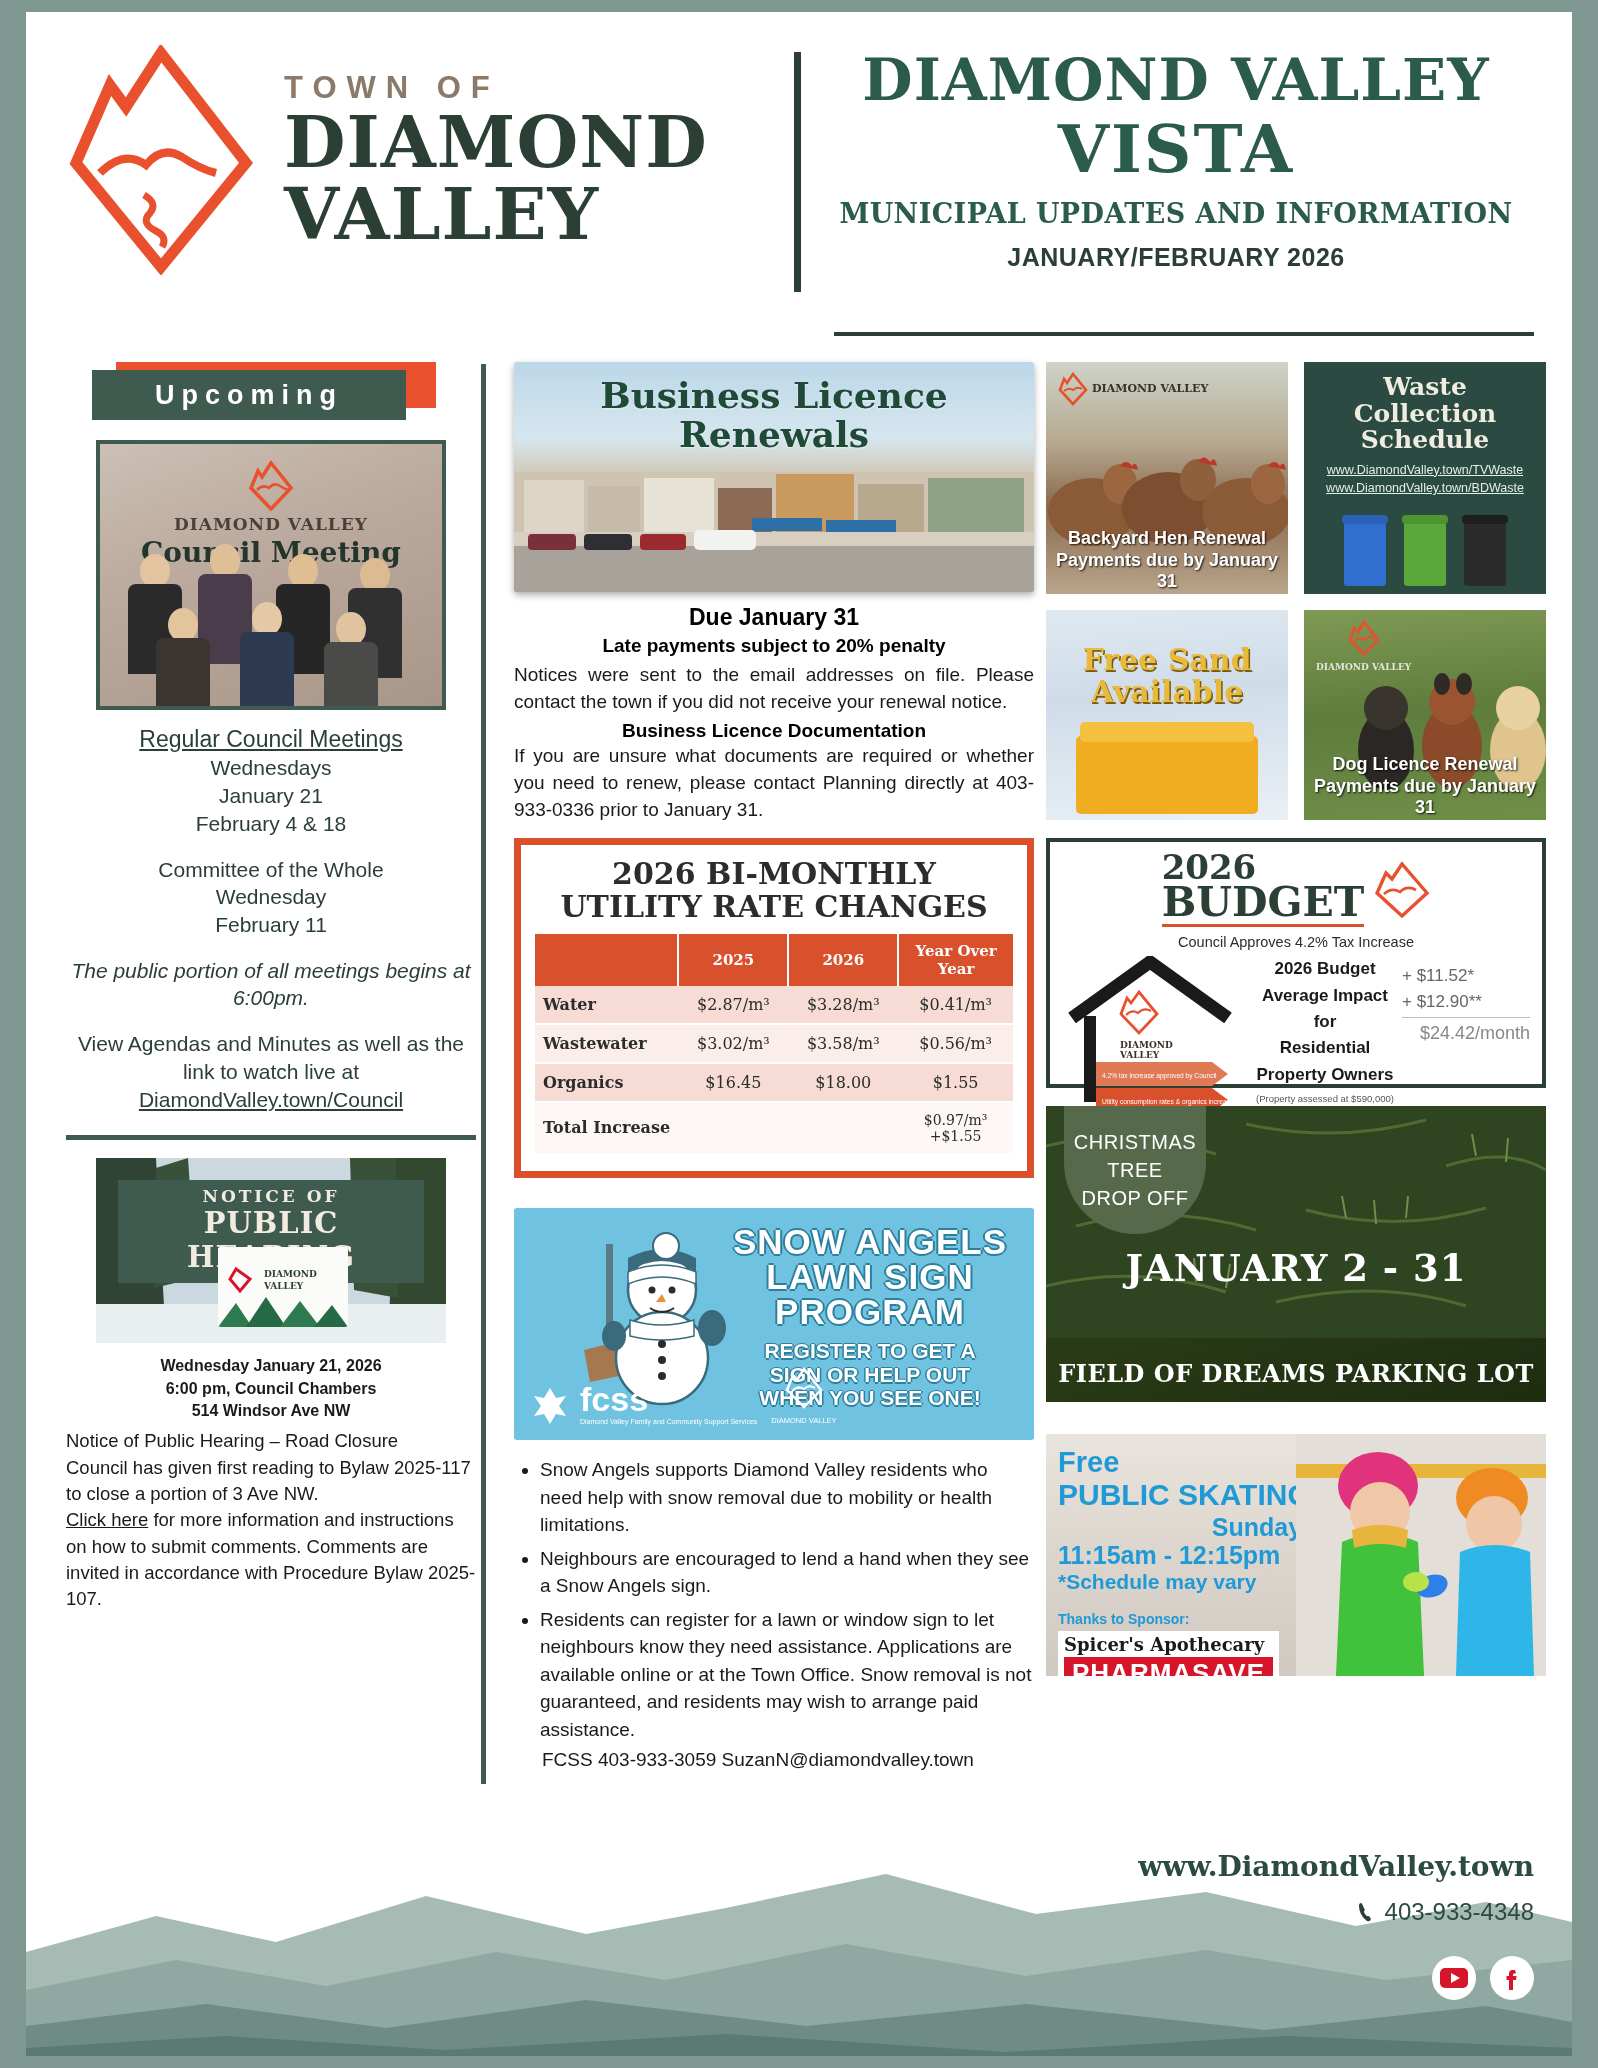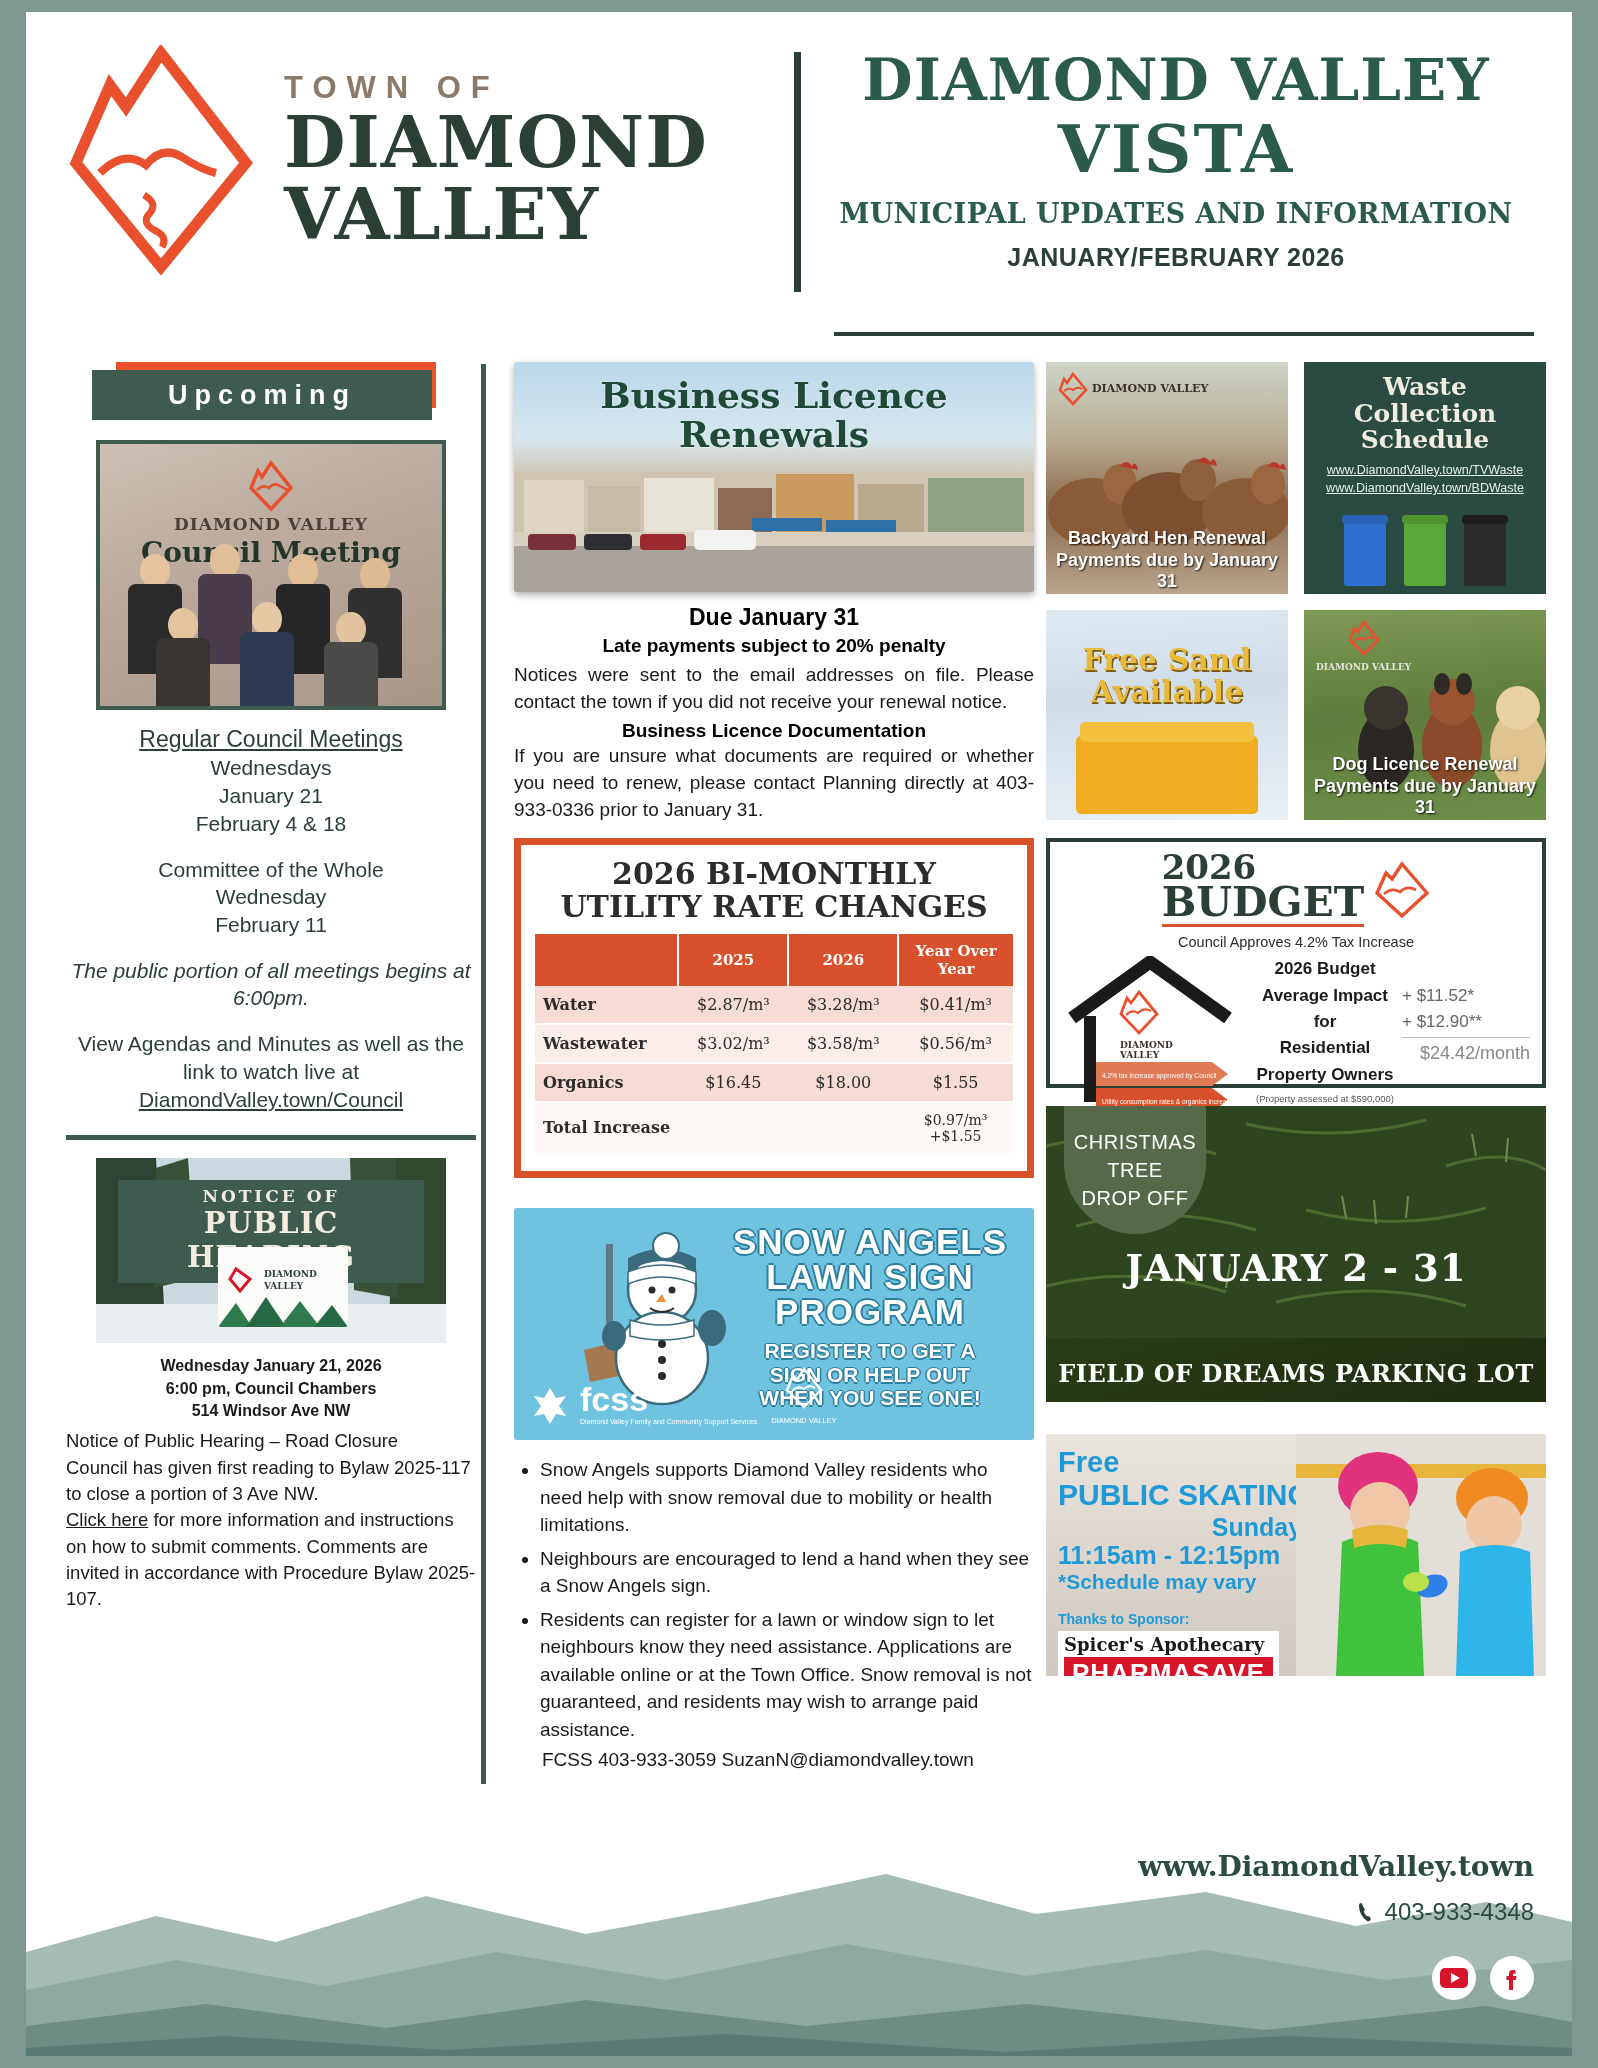--- a/index.html
+++ b/index.html
@@ -37,21 +37,21 @@
   
   .columns { position: absolute; left: 0; top: 330px; width: 1546px; }
   .col-left { position: absolute; left: 40px; top: 20px; width: 410px; }
   .col-sep { position: absolute; left: 455px; top: 22px; width: 5px; height: 1420px; background: #3f5a4e; }
   .col-mid { position: absolute; left: 488px; top: 20px; width: 520px; }
   .col-right { position: absolute; left: 1020px; top: 20px; width: 500px; }
 
   
   .upcoming-wrap { position: relative; height: 58px; margin-bottom: 20px; }
   .upcoming-accent { position: absolute; left: 50px; top: 0; width: 320px; height: 46px; background: #e8502e; }
-  .upcoming-bar { position: absolute; left: 26px; top: 8px; width: 340px; height: 50px; background: #3f5a4e; display: flex; align-items: center; justify-content: center; }
+  .upcoming-bar { position: absolute; left: 26px; top: 8px; width: 314px; height: 50px; background: #3f5a4e; display: flex; align-items: center; justify-content: center; }
   .upcoming-bar span { color: #ffffff; font-size: 27px; letter-spacing: 7px; font-weight: 600; }
 
   
   .council-photo { width: 350px; height: 270px; margin: 0 auto 14px; border: 4px solid #3f5a4e; position: relative; overflow: hidden;
      background: linear-gradient(160deg,#cdbfb4 0%,#b9a89b 45%,#a89789 100%); }
   .cp-logo { position: absolute; top: 16px; left: 0; right: 0; text-align: center; }
   .cp-brand { font-family: "DejaVu Serif", serif; font-weight: bold; font-size: 17px; color: #4a4038; letter-spacing: 1px; }
   .cp-meet { font-family: "DejaVu Serif", serif; font-weight: bold; font-size: 28px; color: #24352c; margin-top: 2px; }
   .cp-people { position: absolute; bottom: 0; left: 0; right: 0; height: 170px; }
   .pers { position: absolute; width: 54px; }
@@ -106,21 +106,21 @@
   .bg-top { display: flex; align-items: center; justify-content: center; gap: 10px; }
   .bg-2026 { font-family: "DejaVu Serif", serif; font-weight: bold; font-size: 34px; color: #2b3f35; line-height: 0.92; }
   .bg-budget { font-family: "DejaVu Serif", serif; font-weight: bold; font-size: 41px; color: #2b3f35; line-height: 0.95; border-bottom: 3px solid #d9502c; padding-bottom: 2px; }
   .bg-approve { text-align: center; font-size: 14.5px; color: #2c2c2c; margin-top: 7px; }
   .bg-mid { display: flex; margin-top: 6px; }
   .bg-house { width: 190px; position: relative; height: 150px; }
   .bg-right { flex: 1; display: flex; }
   .bg-impact { flex: 1; text-align: center; font-weight: bold; font-size: 17px; color: #1a1a1a; line-height: 1.55; }
   .bg-prop { font-weight: normal; font-size: 9.5px; color: #555; margin-top: 4px; }
   .bg-nums { width: 132px; padding-left: 4px; padding-top: 10px; }
-  .bg-n { font-size: 17px; color: #666; margin-top: 20px; }
+  .bg-n { font-size: 17px; color: #666; }
   .bg-total { font-size: 18px; color: #888; border-top: 1.5px solid #bbb; margin-top: 5px; padding-top: 5px; text-align: right; }
   .bg-foot { font-size: 8.6px; color: #6a6a6a; line-height: 1.5; margin-top: 6px; }
   .bg-foot .ind { padding-left: 16px; }
 
   
   .sa-card { width: 520px; height: 232px; background: #6fc2e0; position: relative; overflow: hidden; border-radius: 3px; }
   .sa-right { position: absolute; right: 14px; top: 16px; width: 300px; text-align: center; }
   .sa-t { font-family: "Liberation Sans", sans-serif; font-weight: bold; font-size: 35px; color: #ffffff; line-height: 1.0;
      text-shadow: -2px 0 #2d7f9e, 0 2px #2d7f9e, 2px 0 #2d7f9e, 0 -2px #2d7f9e; letter-spacing: 1px; }
   .sa-s { font-family: "Liberation Sans", sans-serif; font-weight: bold; font-size: 21px; color: #ffffff; line-height: 1.12; margin-top: 10px;

